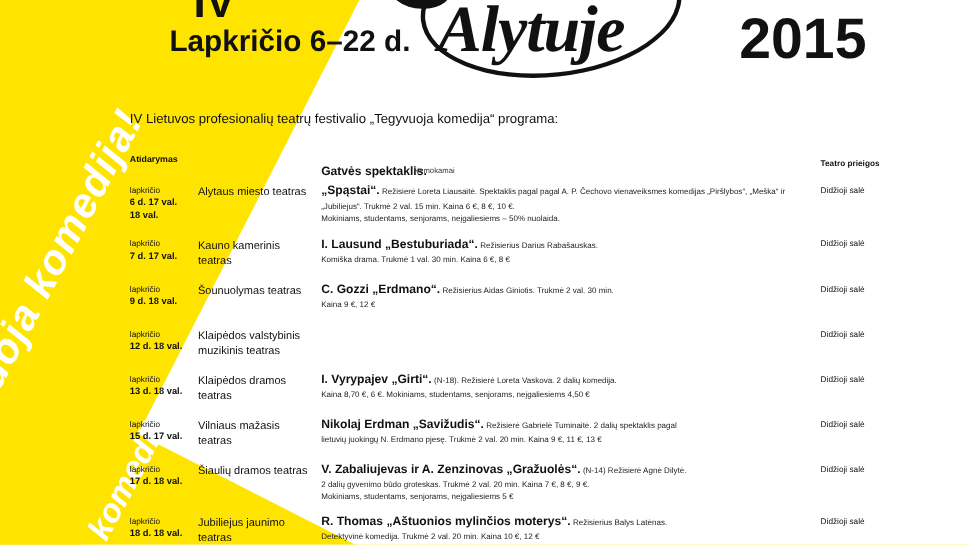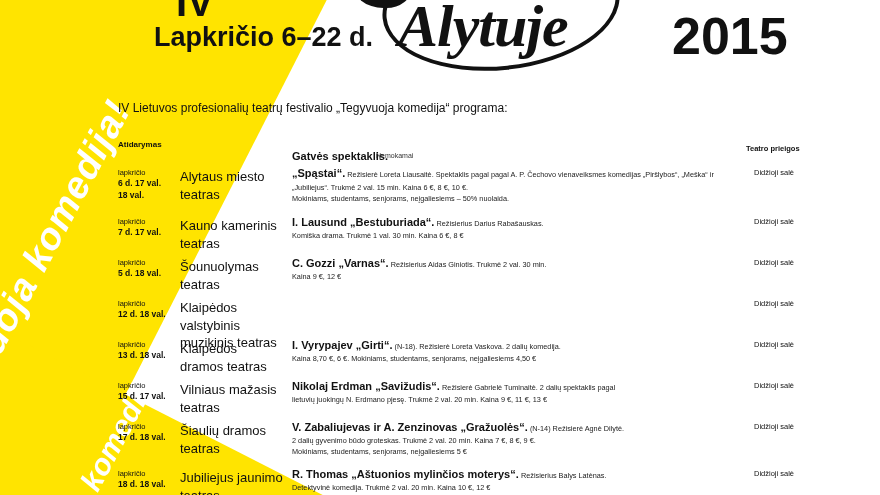--- a/index.html
+++ b/index.html
@@ -213,21 +213,21 @@
   .row .c-date .d-day {
     display: block;
     font-weight: bold;
     font-size: 8.5px;
   }
   .row .c-theatre {
     position: absolute;
     left: 62px;
     top: 2px;
     width: 104px;
-    font-size: 13px;
+    font-size: 10px;
     line-height: 1.35;
     color: #111;
   }
   .row .c-body {
     position: absolute;
     left: 174px;
     top: 0;
     width: 440px;
     font-size: 7.6px;
     line-height: 1.45;
@@ -245,21 +245,20 @@
   .row .c-body .b-line {
     display: block;
     font-size: 7.3px;
     color: #222;
   }
   .row .c-venue {
     position: absolute;
     left: 628px;
     top: 2px;
     width: 56px;
-    text-align: center;
     font-size: 7.5px;
     line-height: 1.3;
     color: #111;
   }
 </style>
 </head>
 <body>
 
 <div class="poster">
 
@@ -313,25 +312,25 @@
         <span class="b-title">I. Lausund „Bestuburiada“.</span>
         <span class="b-meta">Režisierius Darius Rabašauskas.</span>
         <span class="b-line">Komiška drama. Trukmė 1 val. 30 min. Kaina 6 €, 8 €</span>
       </div>
       <div class="c-venue">Didžioji salė</div>
     </div>
 
     <div class="row">
       <div class="c-date">
         <span class="d-month">lapkričio</span>
-        <span class="d-day">5 d. 18 val.</span>
+        <span class="d-day">9 d. 18 val.</span>
       </div>
       <div class="c-theatre">Šounuolymas teatras</div>
       <div class="c-body">
-        <span class="b-title">C. Gozzi „Varnas“.</span>
+        <span class="b-title">C. Gozzi „Erdmano“.</span>
         <span class="b-meta">Režisierius Aidas Giniotis.  Trukmė 2 val. 30 min.</span>
         <span class="b-line">Kaina 9 €, 12 €</span>
       </div>
       <div class="c-venue">Didžioji salė</div>
     </div>
 
     <div class="row">
       <div class="c-date">
         <span class="d-month">lapkričio</span>
         <span class="d-day">12 d. 18 val.</span>

